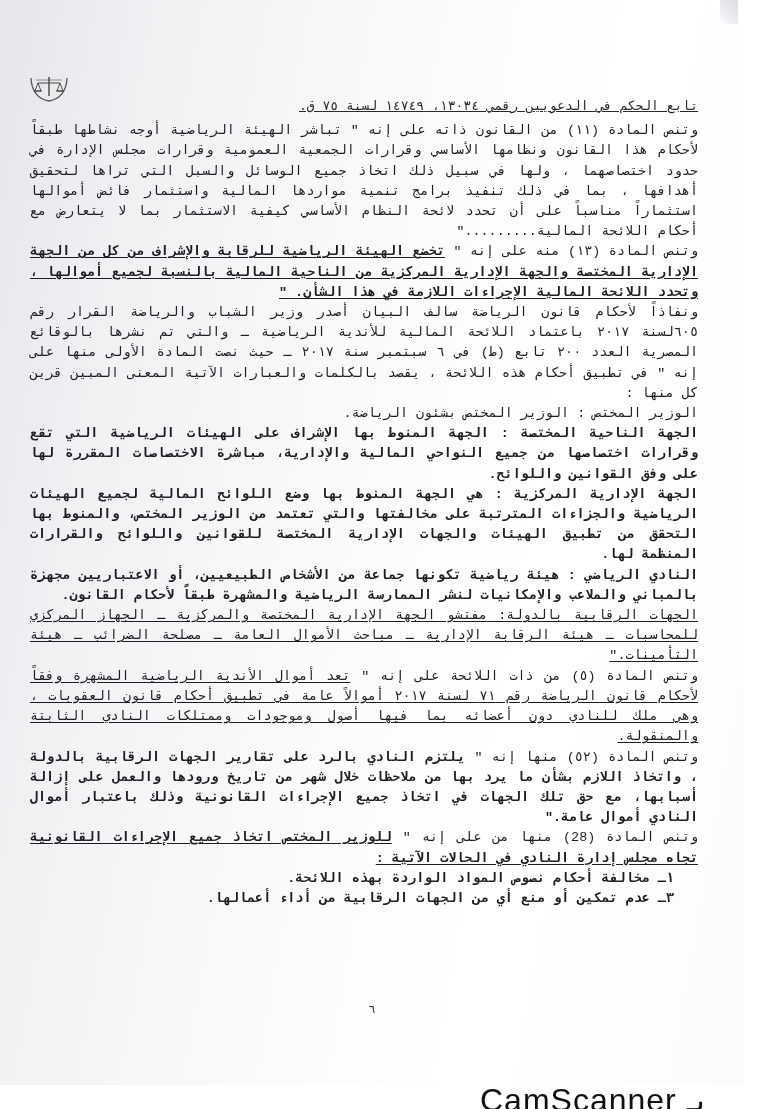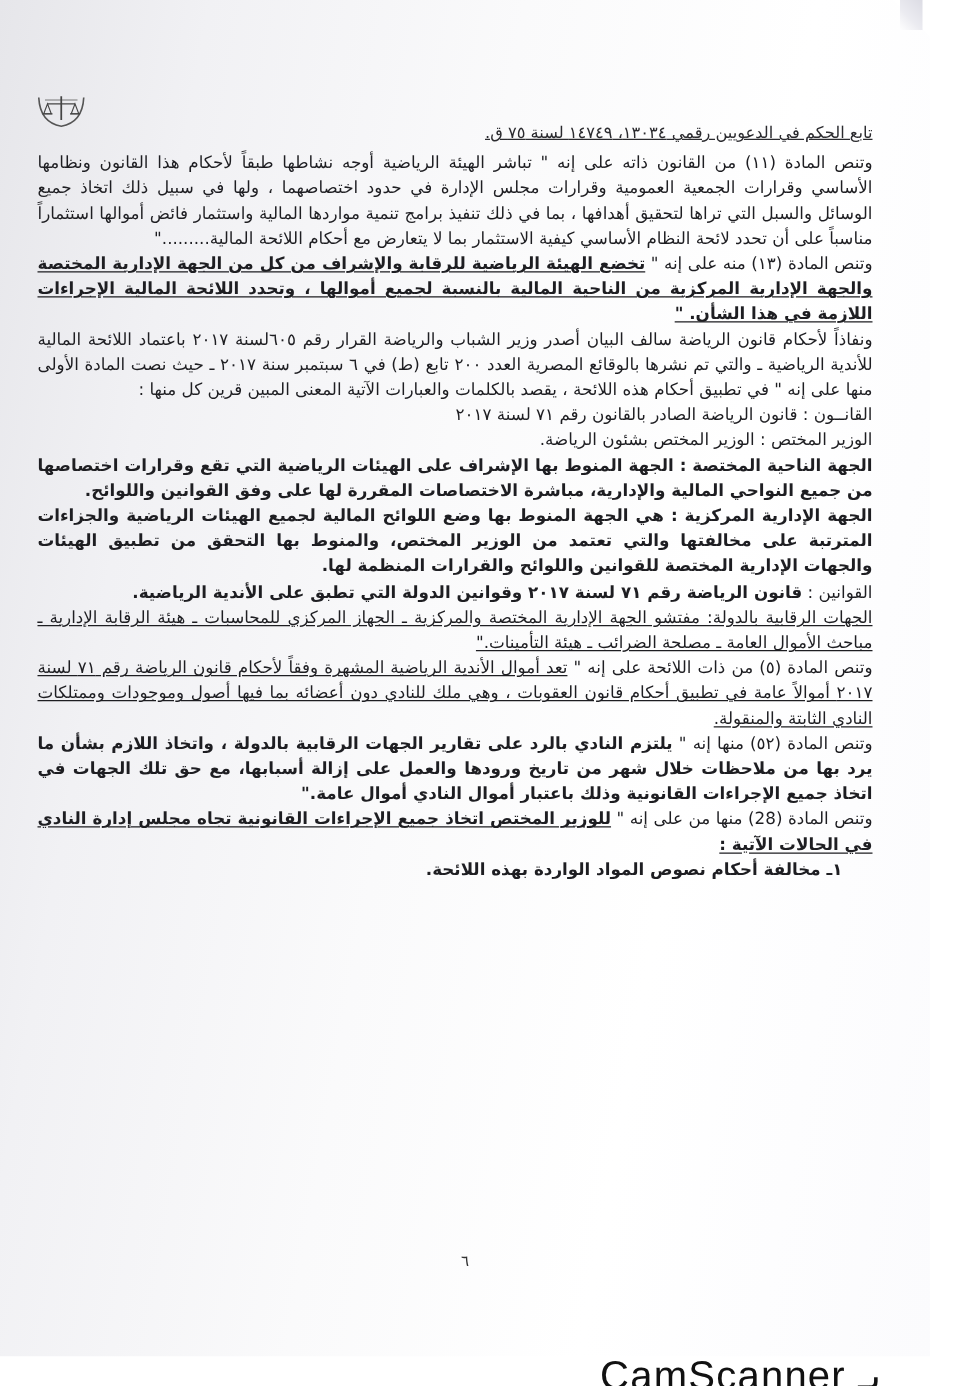--- a/index.html
+++ b/index.html
@@ -18,21 +18,21 @@
     border-top:30px solid #ffffff; border-left:30px solid transparent;
   }
   .corner-shade {
     position:absolute; right:6px; top:0; width:18px; height:24px;
     background:linear-gradient(225deg, #dcdce4 0%, #ececf1 60%, transparent 100%);
   }
   .emblem { position:absolute; left:28px; top:72px; width:42px; height:30px; }
   .content {
     position:absolute; left:30px; top:97px; width:668px;
     direction:rtl; text-align:justify;
-    font-size:13.4px; line-height:20.2px; color:#1e1e22;
+    font-size:13.4px; line-height:20.2px; color:#1e1e22;font-family:Liberation Mono, monospace;
   }
   .content p { margin:0; }
   .heading { text-decoration:underline; font-size:13px; color:#2a2a2e; margin-bottom:4px !important; }
   .b { font-weight:bold; }
   .u { text-decoration:underline; text-underline-offset:2px; }
   .item { padding-right:24px; }
   .page-num { position:absolute; left:0; width:744px; top:1002px; text-align:center; font-size:12px; color:#333; }
   .watermark {
     position:absolute; left:480px; top:1084px; font-size:32px; line-height:32px;
     color:#111; font-family:"Liberation Sans", sans-serif; white-space:nowrap; letter-spacing:1px;
@@ -61,49 +61,47 @@
 
     <p>وتنص المادة (١١) من القانون ذاته على إنه " تباشر الهيئة الرياضية أوجه نشاطها طبقاً لأحكام هذا القانون ونظامها الأساسي وقرارات الجمعية العمومية وقرارات مجلس الإدارة في حدود اختصاصهما ، ولها في سبيل ذلك اتخاذ جميع الوسائل والسبل التي تراها لتحقيق أهدافها ، بما في ذلك تنفيذ برامج تنمية مواردها المالية واستثمار فائض أموالها استثماراً مناسباً على أن تحدد لائحة النظام الأساسي كيفية الاستثمار بما لا يتعارض مع أحكام اللائحة المالية........."</p>
 
     <p>
       <span>وتنص المادة (١٣) منه على إنه " </span><span class="u b">تخضع الهيئة الرياضية للرقابة والإشراف من كل من الجهة الإدارية المختصة والجهة الإدارية المركزية من الناحية المالية بالنسبة لجميع أموالها ، وتحدد اللائحة المالية الإجراءات اللازمة في هذا الشأن. "</span>
     </p>
 
     <p>ونفاذاً لأحكام قانون الرياضة سالف البيان أصدر وزير الشباب والرياضة القرار رقم ٦٠٥لسنة ٢٠١٧ باعتماد اللائحة المالية للأندية الرياضية ـ والتي تم نشرها بالوقائع المصرية العدد ٢٠٠ تابع (ط) في ٦ سبتمبر سنة ٢٠١٧ ـ حيث نصت المادة الأولى منها على إنه " في تطبيق أحكام هذه اللائحة ، يقصد بالكلمات والعبارات الآتية المعنى المبين قرين كل منها :</p>
 
     <p>
-      <span>القانــون : </span><span>قانون الرياضة الصادر بالقانون رقم ٧١ لسنة ٢٠١٧</span>
-    </p>
-    <p>
       <span>الوزير المختص : </span><span>الوزير المختص بشئون الرياضة.</span>
     </p>
     <p class="b">
       <span>الجهة الناحية المختصة : </span><span>الجهة المنوط بها الإشراف على الهيئات الرياضية التي تقع وقرارات اختصاصها من جميع النواحي المالية والإدارية، مباشرة الاختصاصات المقررة لها على وفق القوانين واللوائح.</span>
     </p>
     <p class="b">
       <span>الجهة الإدارية المركزية : </span><span>هي الجهة المنوط بها وضع اللوائح المالية لجميع الهيئات الرياضية والجزاءات المترتبة على مخالفتها والتي تعتمد من الوزير المختص، والمنوط بها التحقق من تطبيق الهيئات والجهات الإدارية المختصة للقوانين واللوائح والقرارات المنظمة لها.</span>
     </p>
-    <p>
-      <span>القوانين : </span><span class="b">قانون الرياضة رقم ٧١ لسنة ٢٠١٧ وقوانين الدولة التي تطبق على الأندية الرياضية.</span>
+    <p class="b">
+      <span>النادي الرياضي : </span><span>هيئة رياضية تكونها جماعة من الأشخاص الطبيعيين، أو الاعتباريين مجهزة بالمباني والملاعب والإمكانيات لنشر الممارسة الرياضية والمشهرة طبقاً لأحكام القانون.</span>
     </p>
     <p class="u">
       <span>الجهات الرقابية بالدولة: </span><span>مفتشو الجهة الإدارية المختصة والمركزية ـ الجهاز المركزي للمحاسبات ـ هيئة الرقابة الإدارية ـ مباحث الأموال العامة ـ مصلحة الضرائب ـ هيئة التأمينات."</span>
     </p>
 
     <p>
       <span>وتنص المادة (٥) من ذات اللائحة على إنه " </span><span class="u">تعد أموال الأندية الرياضية المشهرة وفقاً لأحكام قانون الرياضة رقم ٧١ لسنة ٢٠١٧ أموالاً عامة في تطبيق أحكام قانون العقوبات ، وهي ملك للنادي دون أعضائه بما فيها أصول وموجودات وممتلكات النادي الثابتة والمنقولة.</span>
     </p>
 
     <p>
       <span>وتنص المادة (٥٢) منها إنه " </span><span class="b">يلتزم النادي بالرد على تقارير الجهات الرقابية بالدولة ، واتخاذ اللازم بشأن ما يرد بها من ملاحظات خلال شهر من تاريخ ورودها والعمل على إزالة أسبابها، مع حق تلك الجهات في اتخاذ جميع الإجراءات القانونية وذلك باعتبار أموال النادي أموال عامة."</span>
     </p>
 
     <p>
       <span>وتنص المادة (28) منها من على إنه " </span><span class="u b">للوزير المختص اتخاذ جميع الإجراءات القانونية تجاه مجلس إدارة النادي في الحالات الآتية :</span>
     </p>
 
     <p class="item b">١ـ مخالفة أحكام نصوص المواد الواردة بهذه اللائحة.</p>
+    <p class="item b">٣ـ عدم تمكين أو منع أي من الجهات الرقابية من أداء أعمالها.</p>
   </div>
 
   <div class="page-num">٦</div>
 </div>
 
 <div class="watermark">CamScanner بـ</div>
 
 </body></html>

